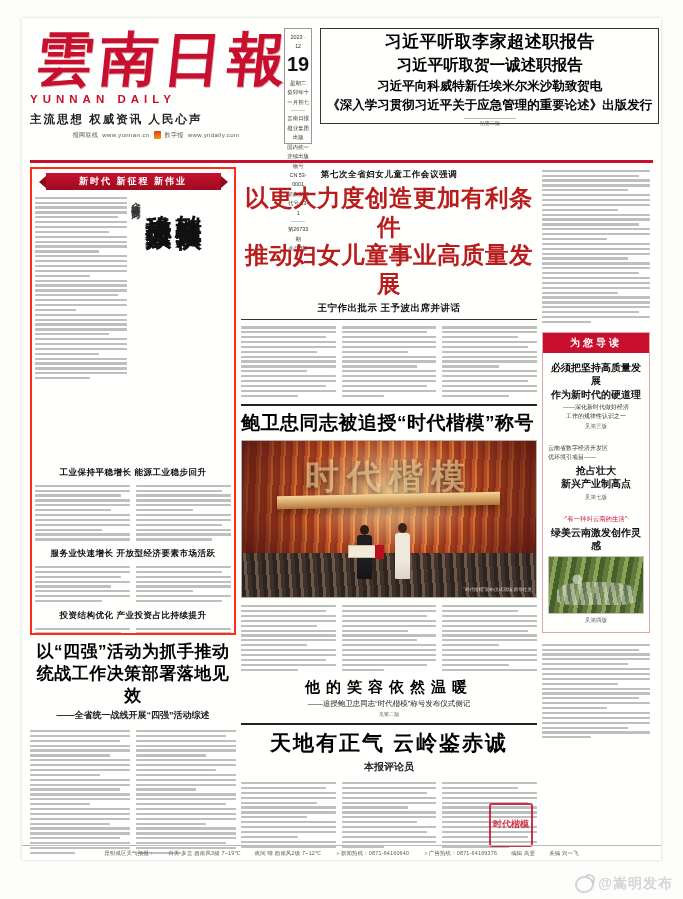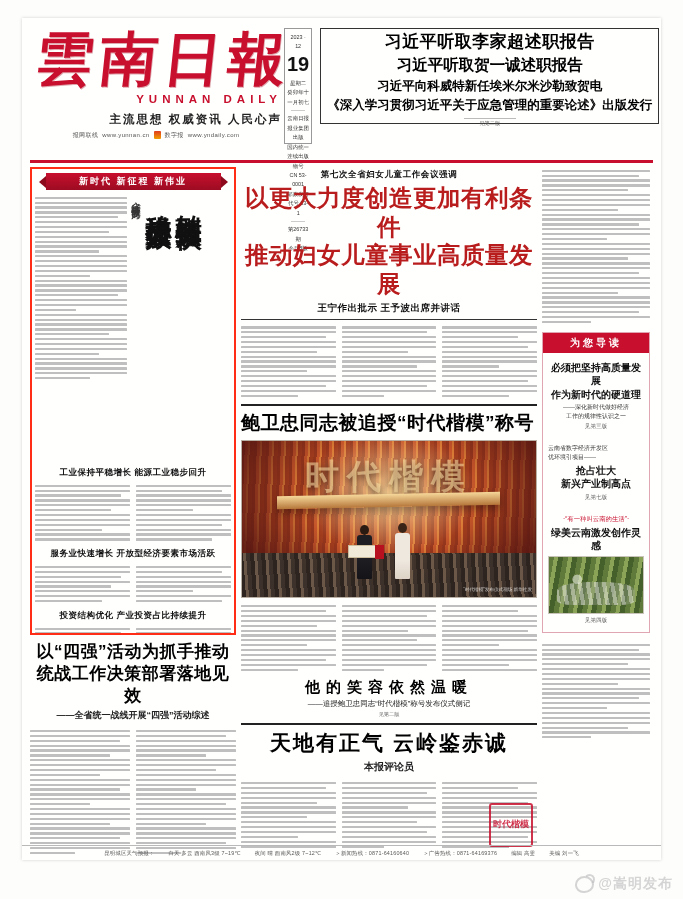--- a/index.html
+++ b/index.html
@@ -40,29 +40,29 @@
     font-weight: 700;
     color: #c8102e;
     letter-spacing: 6px;
     line-height: 1.05;
     padding: 8px 0 0 6px;
     text-shadow: 1px 1px 0 rgba(160,10,30,.35);
     transform: skewX(-6deg);
     white-space: nowrap;
   }
   .logo-en {
-    text-align: right;
+    text-align: left;
     color: #c8102e;
     font-size: 11.5px;
     letter-spacing: 5px;
     margin-top: 2px;
     font-weight: 600;
   }
   .logo-slogan {
-    text-align: right;
+    text-align: left;
     color: #222;
     font-size: 11.5px;
     font-weight: 700;
     letter-spacing: 2px;
     margin-top: 7px;
   }
   .logo-sites {
     text-align: center;
     color: #555;
     font-size: 6px;

